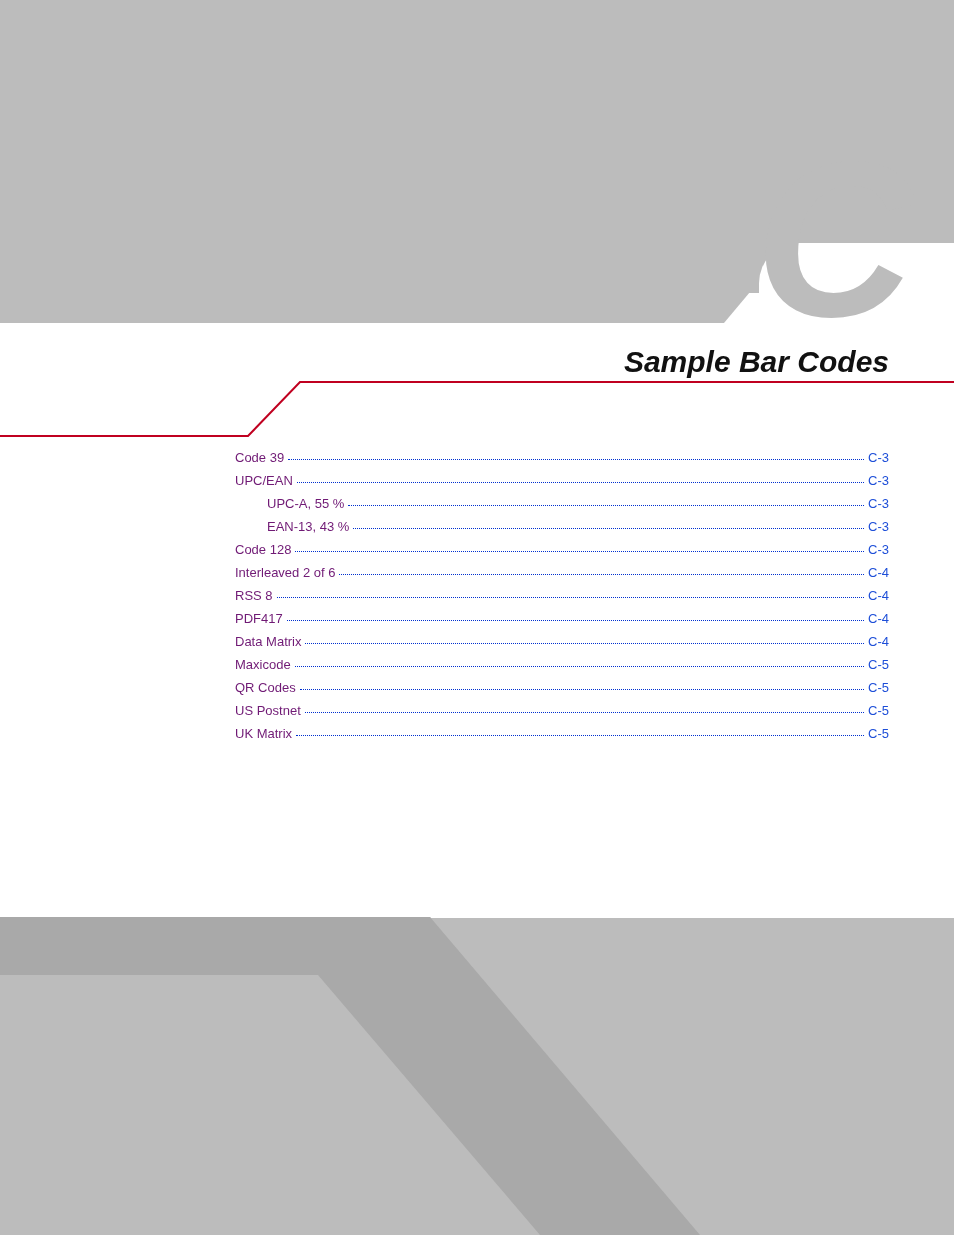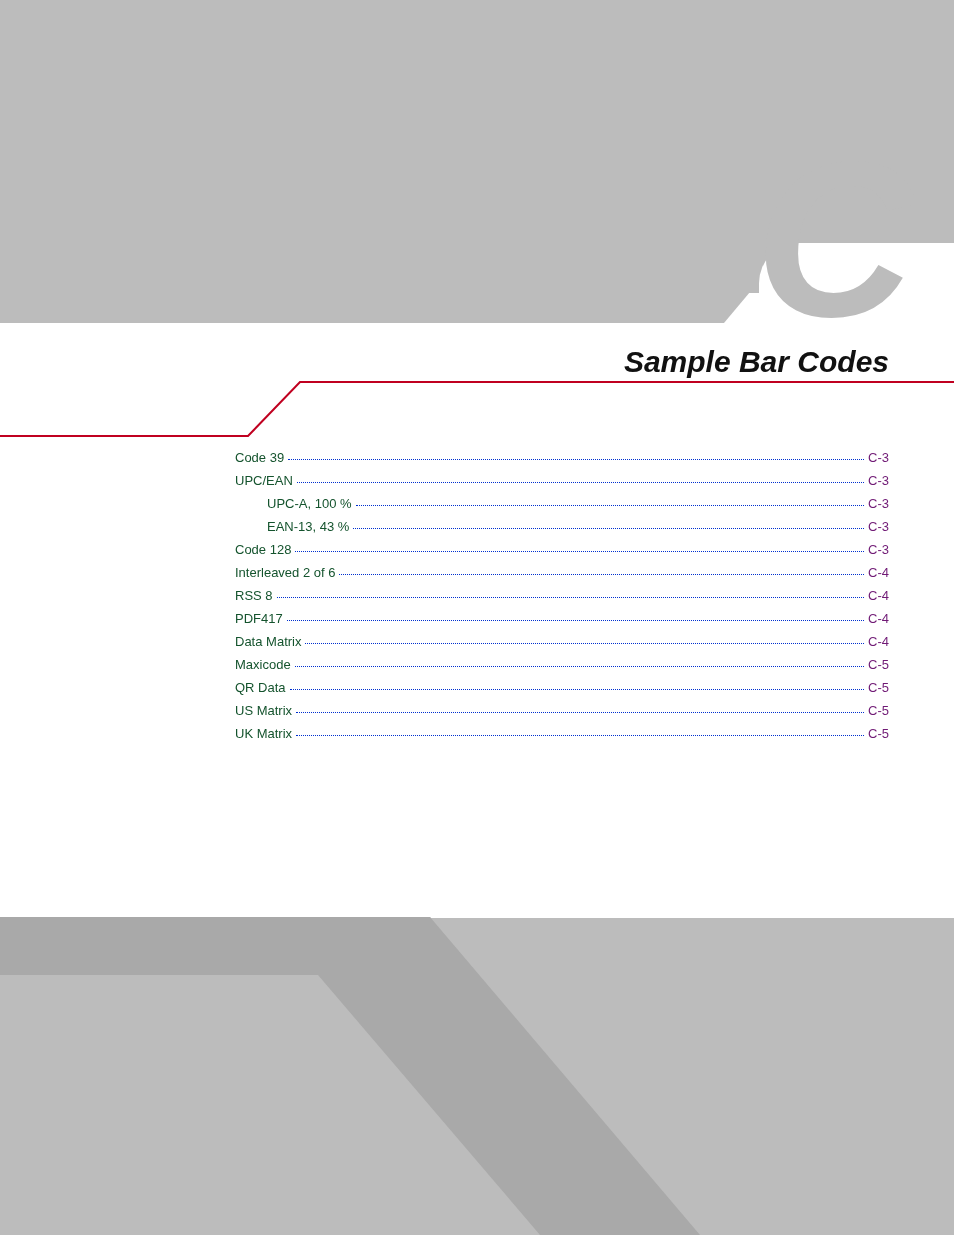--- a/index.html
+++ b/index.html
@@ -88,32 +88,32 @@
     color: #0030d0;
   }
   .toc-row {
     display: flex;
     align-items: baseline;
     margin-bottom: 8px;
     white-space: nowrap;
   }
   .toc-row.indent { padding-left: 32px; }
   .toc-label {
-    color: #14532d;
+    color: #701a75;
   }
   .toc-dots {
     flex: 1;
     border-bottom: 1.2px dotted #0030d0;
     margin: 0 4px 3px 4px;
     min-width: 10px;
     position: relative;
     top: -2px;
   }
   .toc-page {
-    color: #701a75;
+    color: #1d4ed8;
   }
   
   .bottom-wedge {
     position: absolute;
     left: 0;
     bottom: 0;
     width: 954px;
     height: 330px;
     pointer-events: none;
   }
@@ -140,21 +140,21 @@
         <span class="toc-label">Code 39</span>
         <span class="toc-dots"></span>
         <span class="toc-page">C-3</span>
       </div>
       <div class="toc-row">
         <span class="toc-label">UPC/EAN</span>
         <span class="toc-dots"></span>
         <span class="toc-page">C-3</span>
       </div>
       <div class="toc-row indent">
-        <span class="toc-label">UPC-A, 100 %</span>
+        <span class="toc-label">UPC-A, 55 %</span>
         <span class="toc-dots"></span>
         <span class="toc-page">C-3</span>
       </div>
       <div class="toc-row indent">
         <span class="toc-label">EAN-13, 43 %</span>
         <span class="toc-dots"></span>
         <span class="toc-page">C-3</span>
       </div>
       <div class="toc-row">
         <span class="toc-label">Code 128</span>
@@ -180,26 +180,26 @@
         <span class="toc-label">Data Matrix</span>
         <span class="toc-dots"></span>
         <span class="toc-page">C-4</span>
       </div>
       <div class="toc-row">
         <span class="toc-label">Maxicode</span>
         <span class="toc-dots"></span>
         <span class="toc-page">C-5</span>
       </div>
       <div class="toc-row">
-        <span class="toc-label">QR Data</span>
-        <span class="toc-dots"></span>
-        <span class="toc-page">C-5</span>
-      </div>
-      <div class="toc-row">
-        <span class="toc-label">US Matrix</span>
+        <span class="toc-label">QR Codes</span>
+        <span class="toc-dots"></span>
+        <span class="toc-page">C-5</span>
+      </div>
+      <div class="toc-row">
+        <span class="toc-label">US Postnet</span>
         <span class="toc-dots"></span>
         <span class="toc-page">C-5</span>
       </div>
       <div class="toc-row">
         <span class="toc-label">UK Matrix</span>
         <span class="toc-dots"></span>
         <span class="toc-page">C-5</span>
       </div>
     </div>
 

